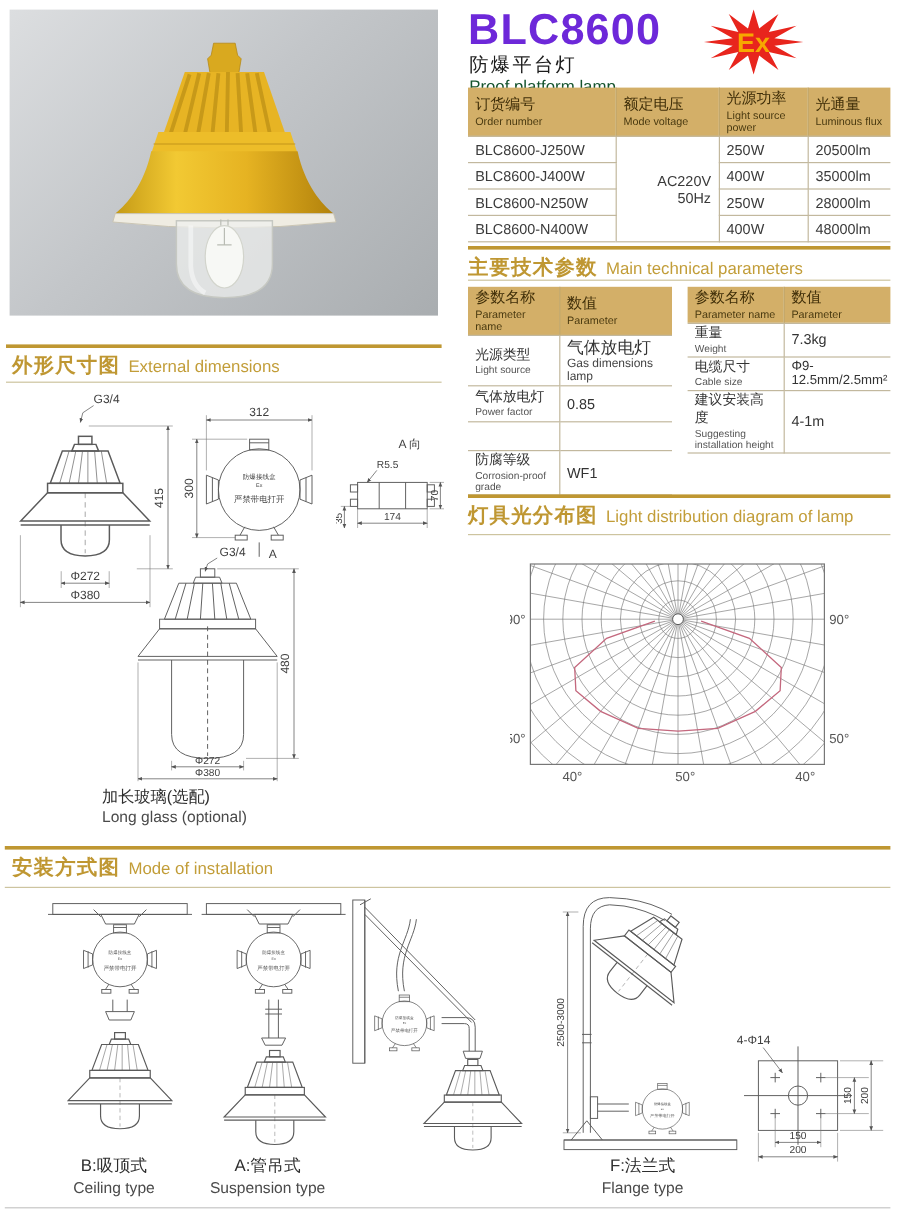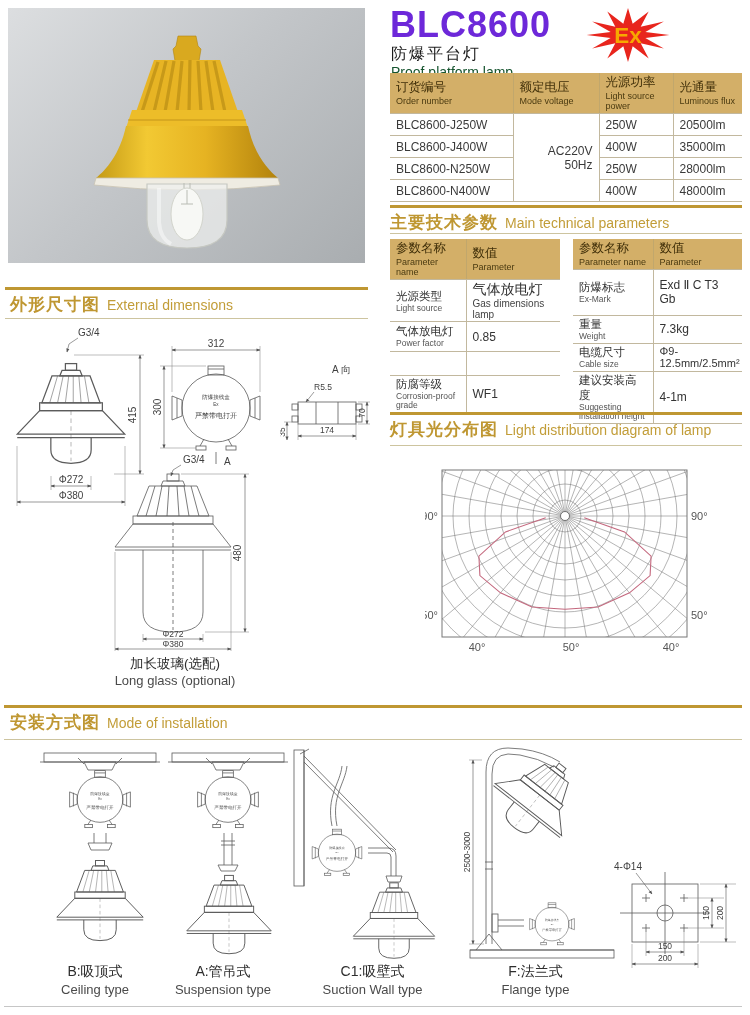--- a/index.html
+++ b/index.html
@@ -41,21 +41,21 @@
   .pval .v1{display:block;font-size:14px;line-height:1.2}
   .pval.small{font-size:11px}
 
   
   .draw line,.draw path,.draw rect,.draw circle,.draw polyline{stroke:#5b5b5b;stroke-width:0.8;fill:none}
   .draw .ext{stroke:#7a7a7a;stroke-width:0.5}
   .draw .dim{stroke:#555;stroke-width:0.6}
   .draw text{fill:#3f3f3f;stroke:none;font-size:10px;font-family:"Liberation Sans","DejaVu Sans",sans-serif}
   .draw .dlab{font-size:10px}
   .draw .dlab-s{font-size:8.5px}
-  .caption{position:absolute;text-align:center}
+  .caption{position:absolute;text-align:left}
   .caption .c1{font-size:13.5px;color:#2e2e2e;line-height:1.35}
   .caption .c2{font-size:13px;color:#4a4a4a}
   .cap{position:absolute;text-align:center}
   .cap .cap-cn{font-size:14px;color:#2e2e2e;line-height:1.4}
   .cap .cap-en{font-size:13px;color:#4a4a4a}
 
   
   #grid line,#grid circle{stroke:#787878;stroke-width:0.55;fill:none}
   .chart-frame{stroke:#777;stroke-width:1;fill:none}
   .chart-lab{font-size:11px;fill:#555;font-family:"Liberation Sans","DejaVu Sans",sans-serif}
@@ -258,27 +258,20 @@
             <span class="cn">参数名称</span>
             <span class="en">Parameter name</span>
           </th>
         <th>
             <span class="cn">数值</span>
             <span class="en">Parameter</span>
           </th>
       </tr>
     </thead>
     <tbody>
-      <tr style="height:46px">
-        <td class="pname">
-            <span class="cn">防爆标志</span>
-            <span class="en">Ex-Mark</span>
-          </td>
-        <td class="pval">Exd Ⅱ C T3 Gb</td>
-      </tr>
       <tr style="height:28px">
         <td class="pname">
             <span class="cn">重量</span>
             <span class="en">Weight</span>
           </td>
         <td class="pval">7.3kg</td>
       </tr>
       <tr style="height:28px">
         <td class="pname">
             <span class="cn">电缆尺寸</span>
@@ -559,23 +552,19 @@
   </svg>
 
   <div class="cap" style="left:30px;top:962px;width:130px">
     <div class="cap-cn">B:吸顶式</div>
     <div class="cap-en">Ceiling type</div>
   </div>
   <div class="cap" style="left:158px;top:962px;width:130px">
     <div class="cap-cn">A:管吊式</div>
     <div class="cap-en">Suspension type</div>
   </div>
-  <div class="cap" style="left:305px;top:962px;width:135px">
-    <div class="cap-cn">C1:吸壁式</div>
-    <div class="cap-en">Suction Wall type</div>
-  </div>
   <div class="cap" style="left:468px;top:962px;width:135px">
     <div class="cap-cn">F:法兰式</div>
     <div class="cap-en">Flange type</div>
   </div>
 
   <div class="thin-line" style="left:4px;top:1006px;width:738px;background:#c6c6c6"></div>
 </div>
 
 </body></html>

